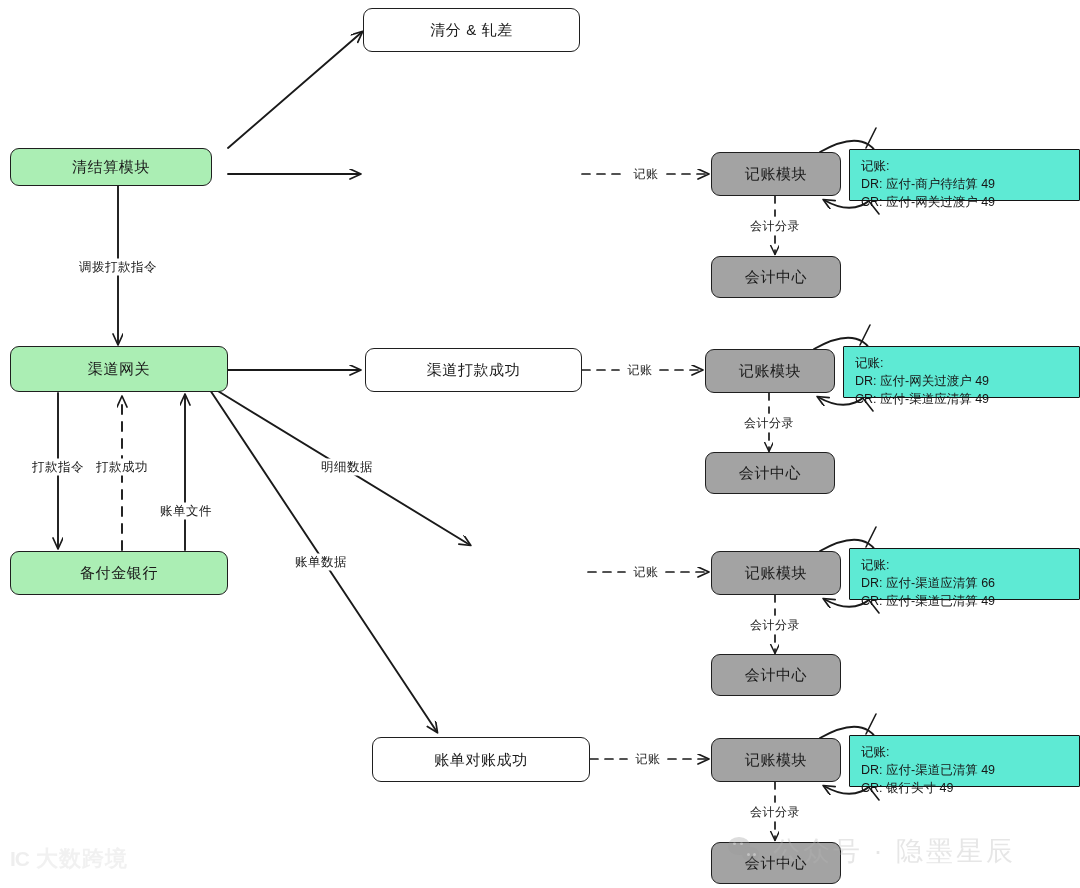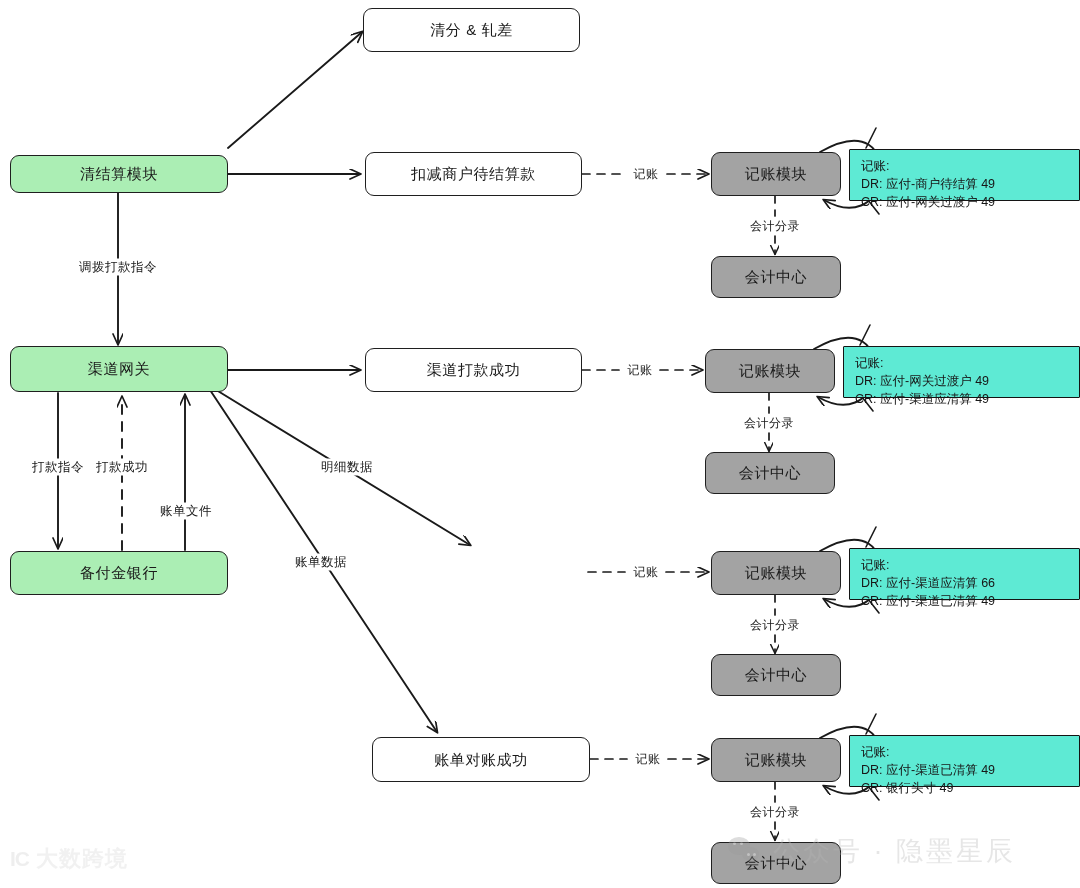--- a/index.html
+++ b/index.html
@@ -175,25 +175,24 @@
       <path d="M868,200 L879,214" stroke-width="1.6"></path>
       <path d="M860,345 L870,325" stroke-width="1.6"></path>
       <path d="M862,397 L873,411" stroke-width="1.6"></path>
       <path d="M866,547 L876,527" stroke-width="1.6"></path>
       <path d="M868,599 L879,613" stroke-width="1.6"></path>
       <path d="M866,734 L876,714" stroke-width="1.6"></path>
       <path d="M868,786 L879,800" stroke-width="1.6"></path>
     </g>
   </svg>
 
-  <div class="node green" style="left:10px;top:155px;width:218px;height:38px;">清结算模块</div>
+  <div class="node green" style="left:10px;top:148px;width:202px;height:38px;">清结算模块</div>
 
   <div class="node white" style="left:363px;top:8px;width:217px;height:44px;">清分 &amp; 轧差</div>
 
-  <div class="node white" style="left:365px;top:152px;width:217px;height:44px;">扣减商户待结算款</div>
 
   <div class="node green" style="left:10px;top:346px;width:218px;height:46px;">渠道网关</div>
 
   <div class="node green" style="left:10px;top:551px;width:218px;height:44px;">备付金银行</div>
 
   <div class="node white" style="left:365px;top:348px;width:217px;height:44px;">渠道打款成功</div>
 
 
   <div class="node white" style="left:372px;top:737px;width:218px;height:45px;">账单对账成功</div>
 

